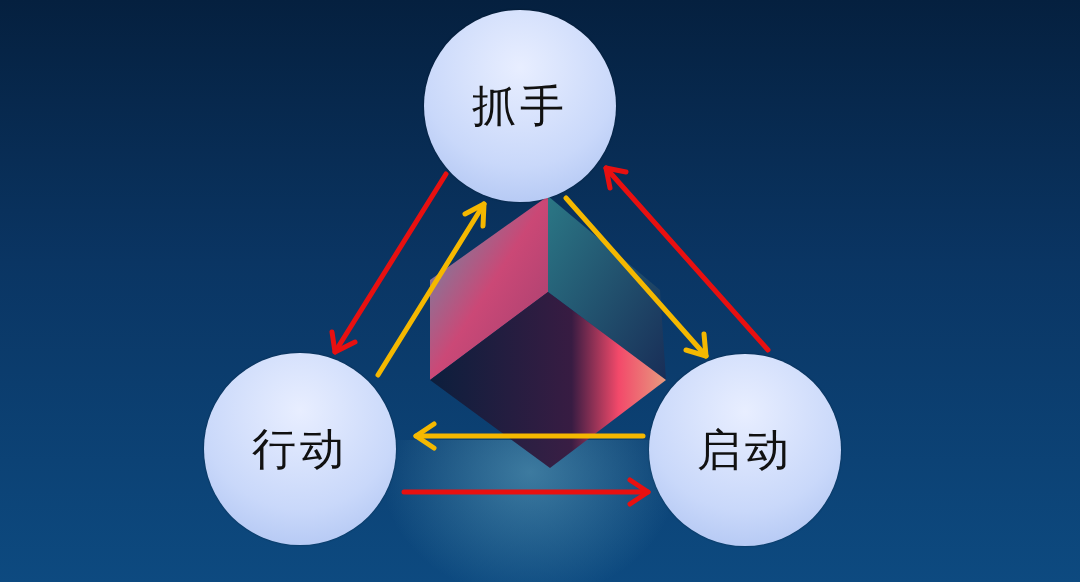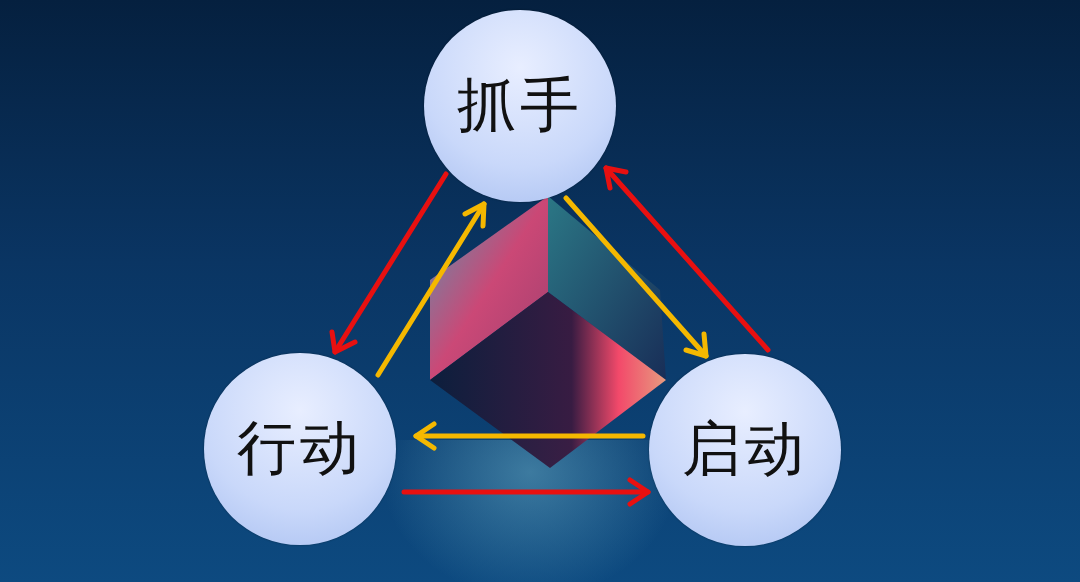--- a/index.html
+++ b/index.html
@@ -6,21 +6,21 @@
   body { width:1080px; height:582px; overflow:hidden; position:relative;
     background: linear-gradient(180deg, #05203f 0%, #0a3563 45%, #0d4a80 100%);
     font-family: "DejaVu Sans", sans-serif; }
   .glow { position:absolute; left:380px; top:440px; width:300px; height:160px;
     background: radial-gradient(ellipse at 50% 20%, rgba(120,190,210,0.45), rgba(13,74,128,0) 70%); }
   .cube { position:absolute; left:0; top:0; width:1080px; height:582px; }
   .node { position:absolute; width:192px; height:192px; border-radius:50%;
     background: radial-gradient(circle at 50% 30%, #e8eeff 0%, #c9d8fa 60%, #a8bff0 100%);
     display:flex; align-items:center; justify-content:center;
     box-shadow: 0 0 2px rgba(0,0,0,0.4); }
-  .node span { font-size:59px; color:#111; letter-spacing:4px; }
+  .node span { font-size:44px; color:#111; letter-spacing:4px; }
   svg.arrows { position:absolute; left:0; top:0; }
 </style>
 </head>
 <body>
 
 <div class="glow"></div>
 
 <svg class="cube" width="1080" height="582">
   <defs>
     <linearGradient id="lf" x1="0" y1="0" x2="1" y2="1">

